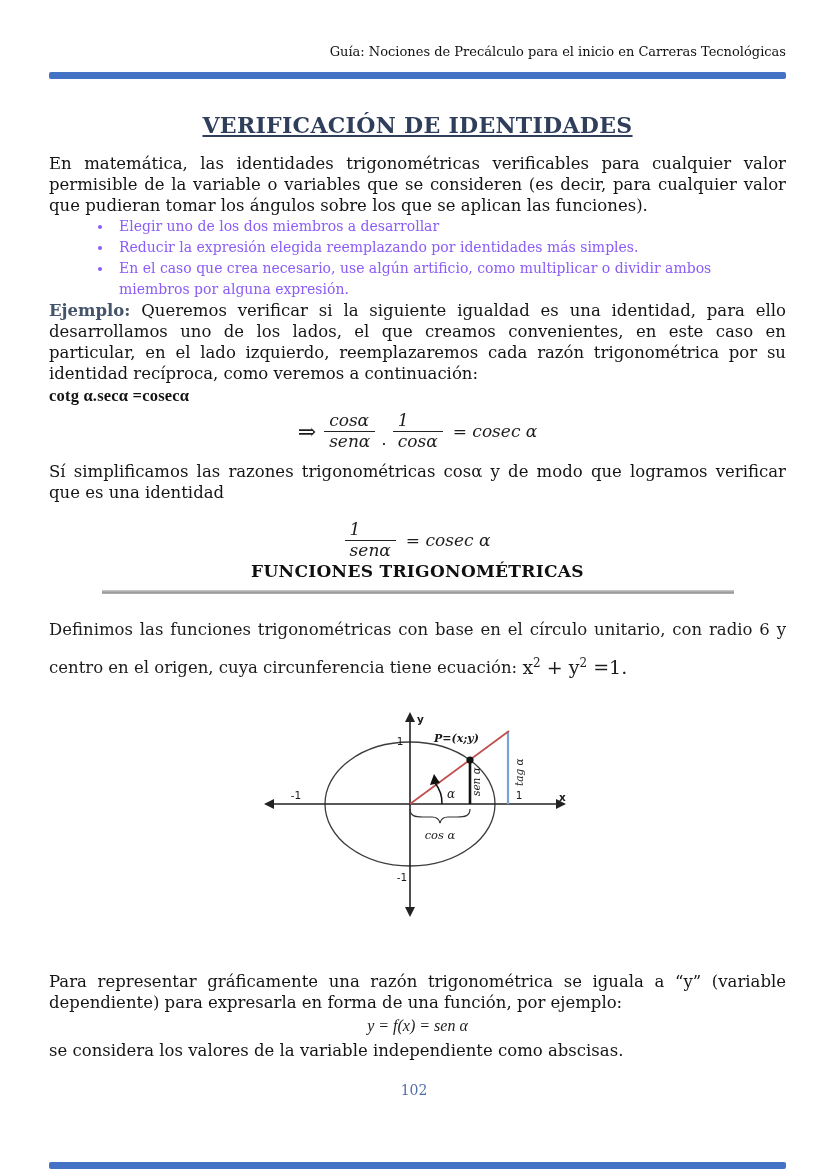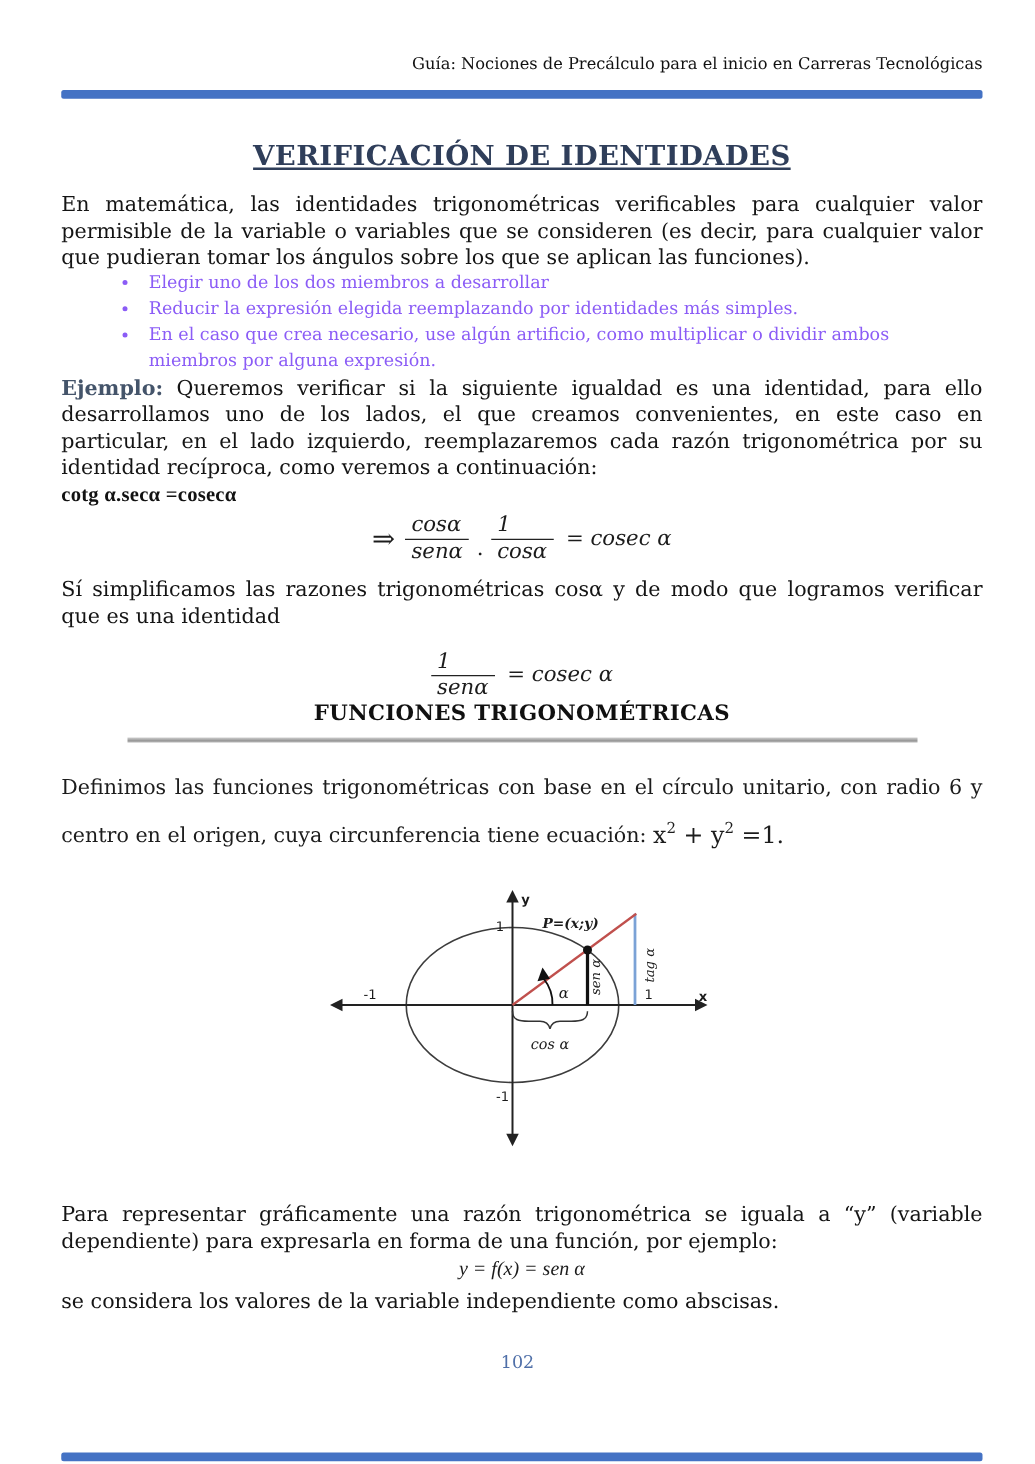--- a/index.html
+++ b/index.html
@@ -104,21 +104,21 @@
     text-align: justify;
   }
   .circle-eq { font-size: 19px; white-space: nowrap; }
   .circle-eq sup { font-size: 12px; }
 
   .figure-wrap { margin: 26px auto 0 auto; width: 310px; }
   .fig-text { font-family: "DejaVu Sans", "Liberation Sans", sans-serif; font-size: 10.5px; fill: #1a1a1a; }
   .fig-italic { font-style: italic; font-family: "DejaVu Serif", serif; }
   .fig-bold { font-weight: bold; }
 
-  .p-after-fig { margin-top: 38px; }
+  .p-after-fig { margin-top: 48px; }
   .f-y {
     margin-top: 4px;
     text-align: center;
     font-size: 16px;
     font-style: italic;
     font-family: "Liberation Serif", "DejaVu Serif", serif;
   }
   .p-last { margin-top: 5px; text-align: left; }
 
   .page-number {

